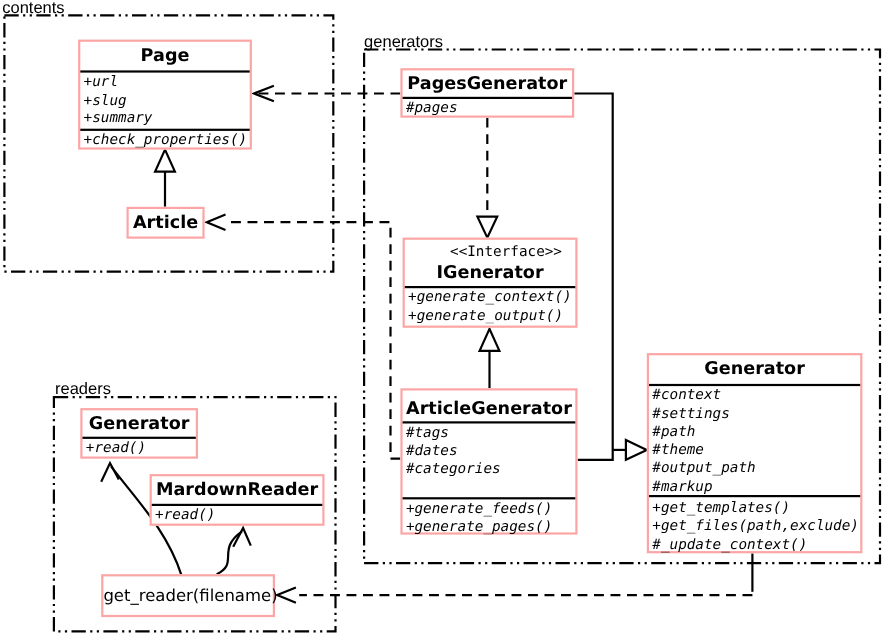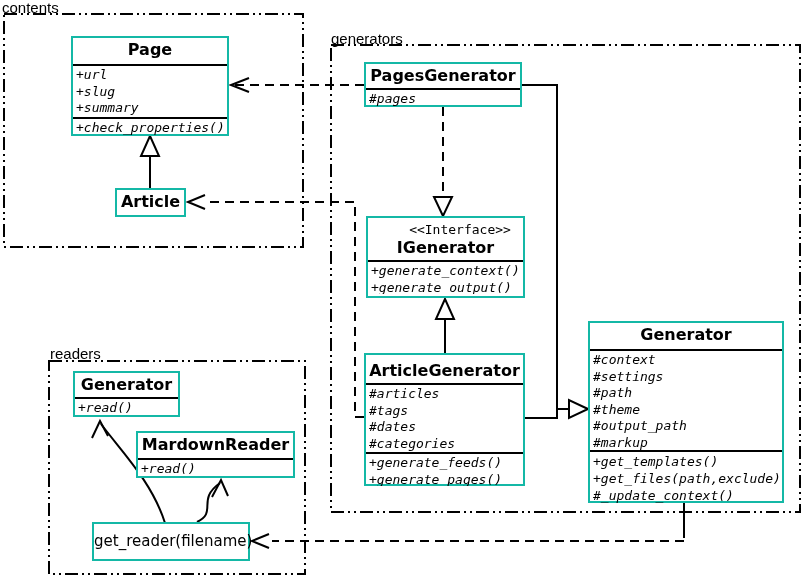--- a/index.html
+++ b/index.html
@@ -7,21 +7,21 @@
     width:803px;height:579px;position:relative;background:#ffffff;
     font-family:"DejaVu Sans",sans-serif;color:#000;
     overflow:hidden;
   }
   #wires{position:absolute;left:0;top:0;z-index:0;}
   .pkg-label{
     position:absolute;z-index:2;font-size:15px;line-height:16px;
     font-family:Liberation Sans, sans-serif;white-space:nowrap;
   }
   .uml-box{
-    position:absolute;z-index:1;background:#fff;border:2px solid #14b8a6;
+    position:absolute;z-index:1;background:#fff;border:2px solid #fca5a5;
     box-sizing:border-box;
   }
   .uml-title{
     font-family:"DejaVu Sans",sans-serif;font-weight:bold;font-size:16px;
     text-align:center;padding-top:2px;white-space:nowrap;overflow:hidden;
   }
   .uml-sect{border-top:2px solid #000;padding:1px 0 0 3px;overflow:hidden;}
   .uml-member{
     font-family:"DejaVu Sans Mono",monospace;font-size:13px;line-height:16.5px;
     white-space:pre;
@@ -129,21 +129,20 @@
   </div>
   <div class="uml-sect" style="height:31px">
     <div class="uml-member">+generate_context()</div>
     <div class="uml-member">+generate_output()</div>
   </div>
 </div>
 
 <div class="uml-box" style="left:364px;top:353px;width:161px;height:133px">
   <div class="uml-title" style="height:26px;line-height:27px">ArticleGenerator</div>
   <div class="uml-sect" style="height:66px">
-    <div class="uml-member">#articles</div>
     <div class="uml-member">#tags</div>
     <div class="uml-member">#dates</div>
     <div class="uml-member">#categories</div>
   </div>
   <div class="uml-sect" style="height:31px">
     <div class="uml-member">+generate_feeds()</div>
     <div class="uml-member">+generate_pages()</div>
   </div>
 </div>
 

